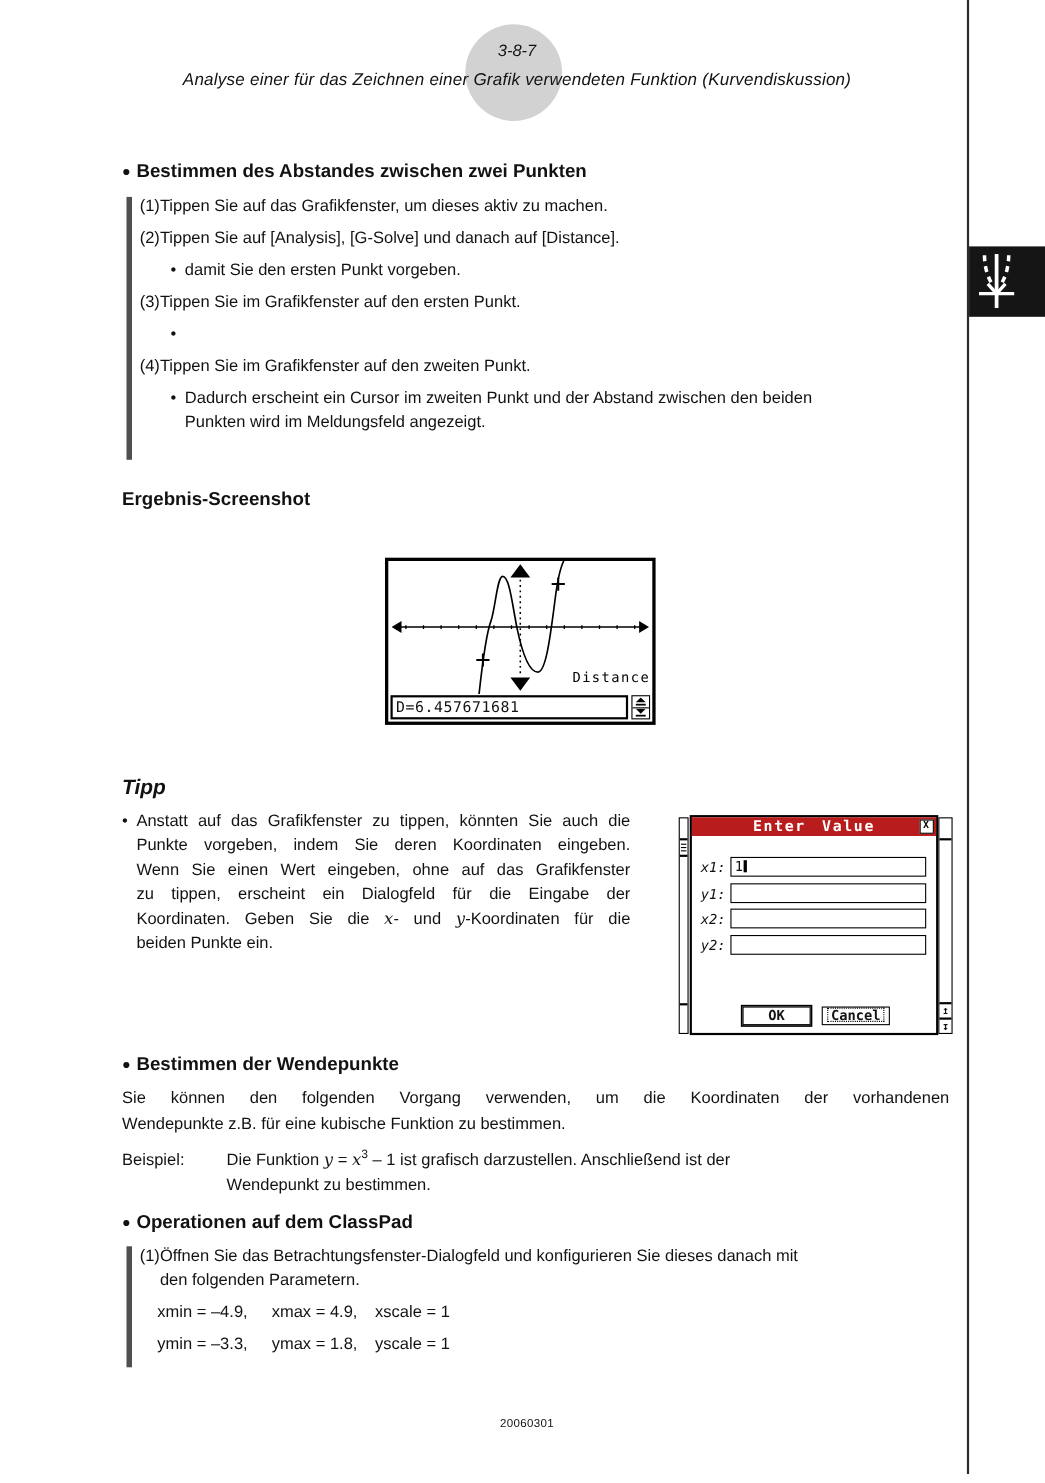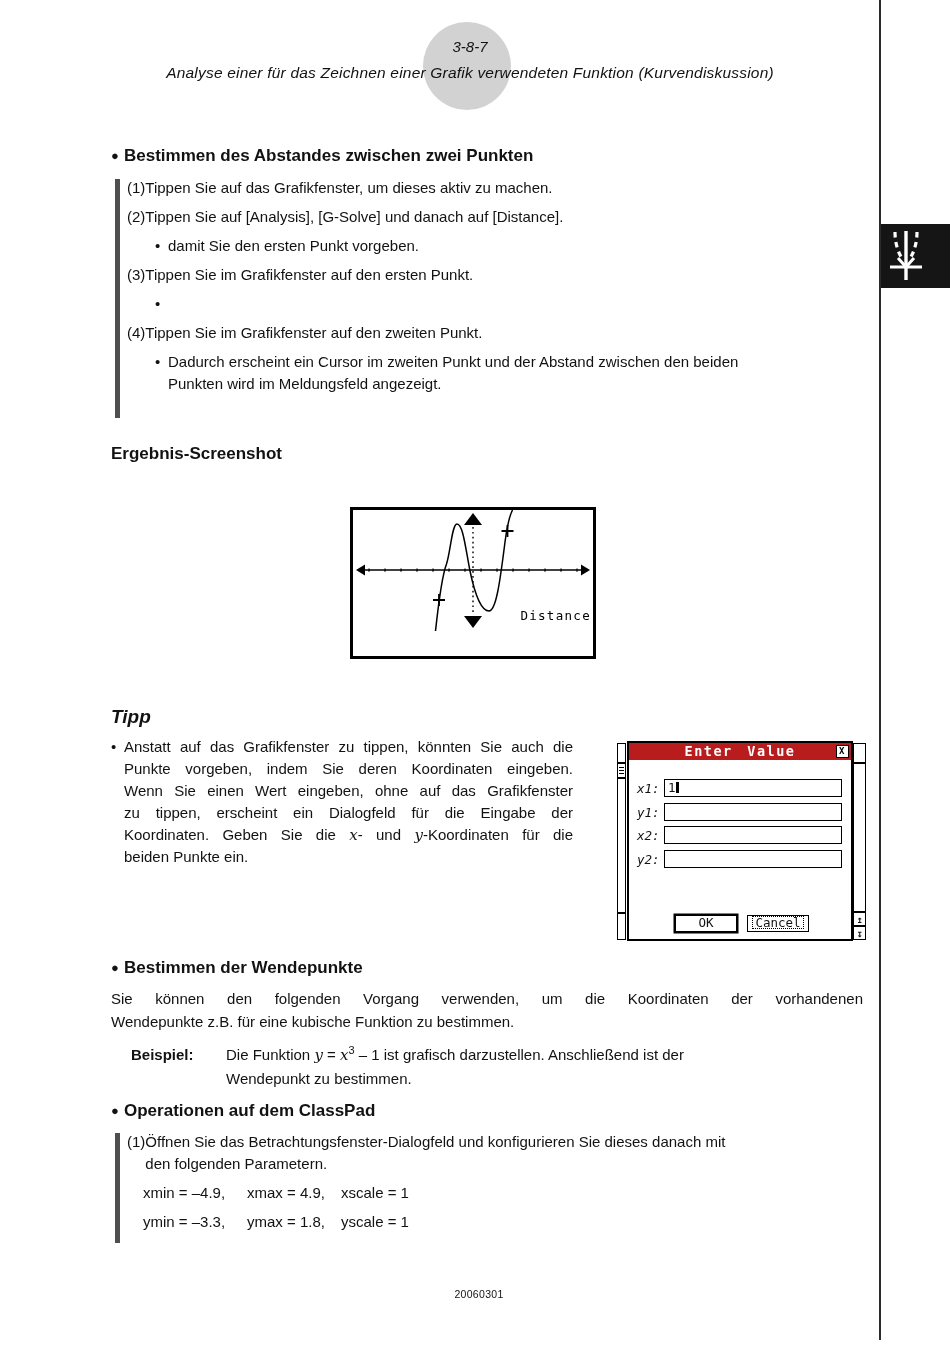--- a/index.html
+++ b/index.html
@@ -64,28 +64,28 @@
   .dlg-title{height:17px;background:#b91c1c;color:#fff;text-align:center;
              font-weight:bold;font-size:13.5px;line-height:17px;letter-spacing:1.5px;word-spacing:5px;position:relative;}
   .dlg-close{position:absolute;right:2px;top:2px;width:13px;height:13px;background:#fff;color:#000;
              border:1.5px solid #000;box-sizing:border-box;font-size:9px;line-height:9px;font-weight:bold;
              display:flex;align-items:center;justify-content:center;}
   .fld-label{position:absolute;left:8px;font-size:12.5px;font-style:italic;}
   .fld-box{position:absolute;left:35px;width:178px;height:18px;border:1.5px solid #000;box-sizing:border-box;
            font-size:12.5px;line-height:15px;padding-left:3px;}
   .caret{display:inline-block;width:3px;height:11px;background:#000;vertical-align:-1px;}
   .dlg-btn{position:absolute;top:172px;width:62px;height:17px;border:1.5px solid #000;box-sizing:border-box;
-           text-align:center;font-size:12.5px;line-height:13px;background:#fff;}
+           text-align:center;font-size:12.5px;line-height:13px;background:#fff;font-weight:bold;}
   .dlg-btn.ok{left:46px;box-shadow:0 0 0 1.5px #000;}
   .dlg-btn.cancel{left:118px;}
   .dlg-btn.cancel .inner{display:inline-block;border:1px dotted #000;padding:0 2px;line-height:11px;}
 
   
   .beispiel{display:flex;}
-  .beispiel .lbl{flex:0 0 95px;font-weight:bold;margin-left:20px;}
+  .beispiel .lbl{flex:0 0 95px;font-weight:normal;}
 
   .params{padding-left:16px;margin-top:1px;}
   .params .c1{display:inline-block;width:104px;}
   .params .c2{display:inline-block;width:94px;}
   .params div{margin-bottom:7px;}
 
   .footer{left:0;top:1288px;width:934px;text-align:center;font-size:10.5px;letter-spacing:.3px;padding-left:12px;}
 </style>
 </head>
 <body>
@@ -158,20 +158,37 @@
     <polygon points="120,3 111,15 129,15" fill="#000"></polygon>
     <polygon points="120,118 111,106 129,106" fill="#000"></polygon>
 
     <path d="M 82.5 121 C 85 98, 88.5 67, 93.5 54 C 97.5 42, 99 14, 104 14 C 110 14, 112.5 38, 117 61 C 121 80, 127 101, 136 101 C 143 101, 147 72, 152 32 C 154 17, 156.5 6, 159.5 0" fill="none" stroke="#000" stroke-width="1.5"></path>
 
     <path d="M80 90 H92 M86 84 V96" stroke="#000" stroke-width="1.8"></path>
     <path d="M148.5 21 H160.5 M154.5 15 V27" stroke="#000" stroke-width="1.8"></path>
 
     <text x="238" y="110" text-anchor="end" font-family="DejaVu Sans Mono, monospace" font-size="12.5" letter-spacing="1.3">Distance</text>
   </svg>
+  <div class="msgrow">
+    <div class="msgbox">D=6.457671681</div>
+    <div class="msgbtns">
+      <div class="cell">
+        <svg width="11" height="8" viewBox="0 0 11 8">
+          <polygon points="5.5,0 1,4.5 10,4.5" fill="#000"></polygon>
+            <rect x="1" y="5.8" width="9" height="1.6" fill="#000"></rect>
+        </svg>
+      </div>
+      <div class="cell">
+        <svg width="11" height="8" viewBox="0 0 11 8">
+          <polygon points="5.5,4.8 1,0.3 10,0.3" fill="#000"></polygon>
+            <rect x="1" y="5.8" width="9" height="1.6" fill="#000"></rect>
+        </svg>
+      </div>
+    </div>
+  </div>
 </div>
 
 <div class="abs tipp-h" style="left:111px;top:706px;">Tipp</div>
 <div class="abs body-txt tipp-para" style="left:111px;top:736px;">
   <div class="row">
     <span class="blt">•</span>
     <div style="flex:1;">
       <div class="jline">Anstatt auf das Grafikfenster zu tippen, könnten Sie auch die</div>
       <div class="jline">Punkte vorgeben, indem Sie deren Koordinaten eingeben.</div>
       <div class="jline">Wenn Sie einen Wert eingeben, ohne auf das Grafikfenster</div>

